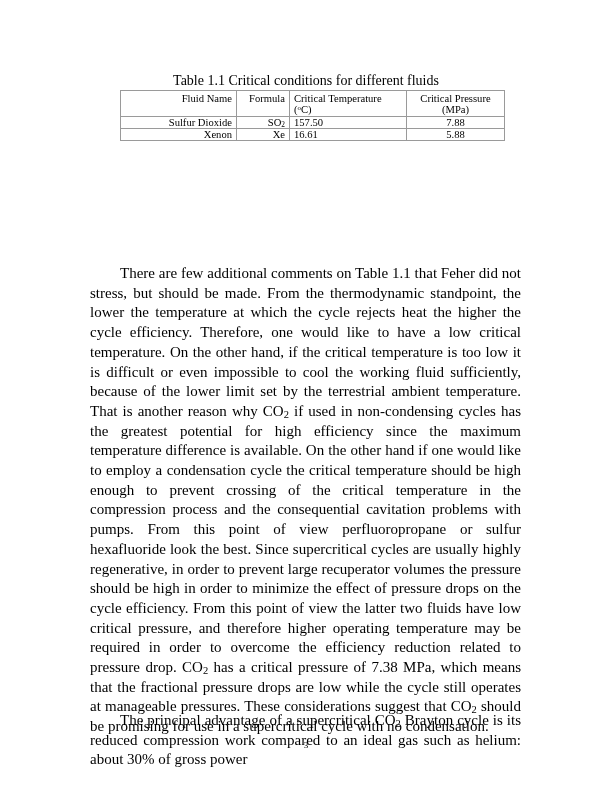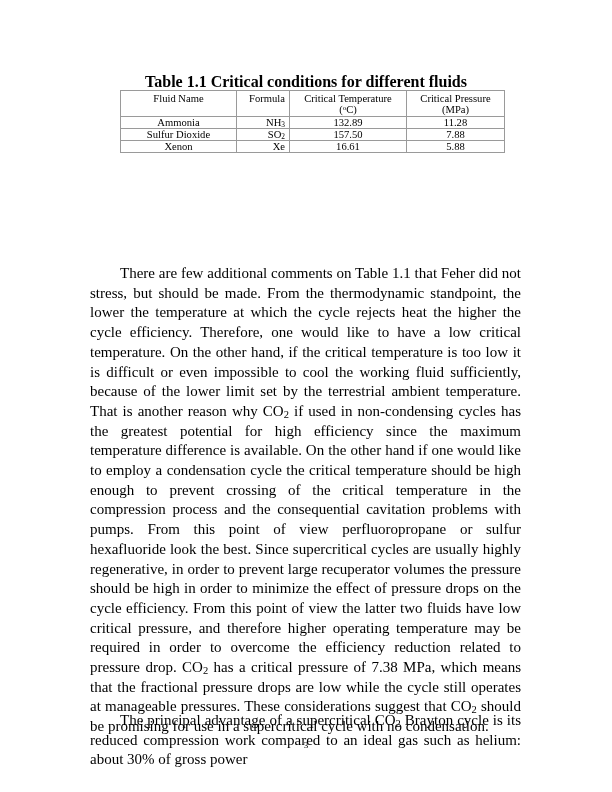--- a/index.html
+++ b/index.html
@@ -1,27 +1,27 @@
 <!DOCTYPE html>
 <html><head>
 <meta charset="utf-8">
 <style>
   html, body { margin: 0; padding: 0; background: #ffffff; }
   body { width: 612px; height: 792px; position: relative; overflow: hidden;
          font-family: "Liberation Serif", "DejaVu Serif", serif; color: #000; }
   .caption { position: absolute; top: 73px; left: 0; width: 612px; text-align: center;
-             font-weight: bold; font-size: 16px; }
+             font-weight: normal; font-size: 14px; }
   table.fluids { position: absolute; top: 90px; left: 120px; width: 385px;
                  border-collapse: collapse; font-size: 10.6px; line-height: 11px; }
   table.fluids th, table.fluids td { border: 1px solid #9a9a9a; padding: 0 4px; font-weight: normal; }
   table.fluids thead th { vertical-align: top; padding-top: 2px; padding-bottom: 1px; }
   table.fluids td { height: 11px; }
-  th.c-name, td.c-name { text-align: center; width: 107px; }
+  th.c-name, td.c-name { text-align: right; width: 107px; }
   th.c-formula, td.c-formula { text-align: right; width: 44px; font-family: Liberation Serif, serif; }
-  th.c-temp, td.c-temp { text-align: center; width: 108px; }
+  th.c-temp, td.c-temp { text-align: left; width: 108px; }
   th.c-press, td.c-press { text-align: center; margin-top: 14px; }
   sub { font-size: 0.7em; vertical-align: -0.15em; line-height: 0; }
   sup { font-size: 0.65em; vertical-align: 0.5em; line-height: 0; }
   .body-text { position: absolute; left: 90px; width: 431px; font-size: 15px;
                line-height: 19.7px; text-align: justify; }
   .body-text p { margin: 0; text-indent: 30px; }
   .p1 { top: 264px; }
   .p2 { top: 667px; margin-top: 44px; }
   .page-num { position: absolute; top: 740px; left: 0; width: 612px; text-align: center; font-size: 9px; }
 </style>
@@ -40,26 +40,20 @@
         <span><span>(</span><sup>o</sup><span>C)</span></span>
       </th>
       <th class="c-press">
         <span>Critical Pressure</span><br>
         <span>(MPa)</span>
       </th>
     </tr>
   </thead>
   <tbody id="table-body">
       <tr>
-        <td class="c-name">Ammonia</td>
-        <td class="c-formula">NH<sub>3</sub></td>
-        <td class="c-temp">132.89</td>
-        <td class="c-press">11.28</td>
-      </tr>
-      <tr>
         <td class="c-name">Sulfur Dioxide</td>
         <td class="c-formula">SO<sub>2</sub></td>
         <td class="c-temp">157.50</td>
         <td class="c-press">7.88</td>
       </tr>
       <tr>
         <td class="c-name">Xenon</td>
         <td class="c-formula">Xe</td>
         <td class="c-temp">16.61</td>
         <td class="c-press">5.88</td>

